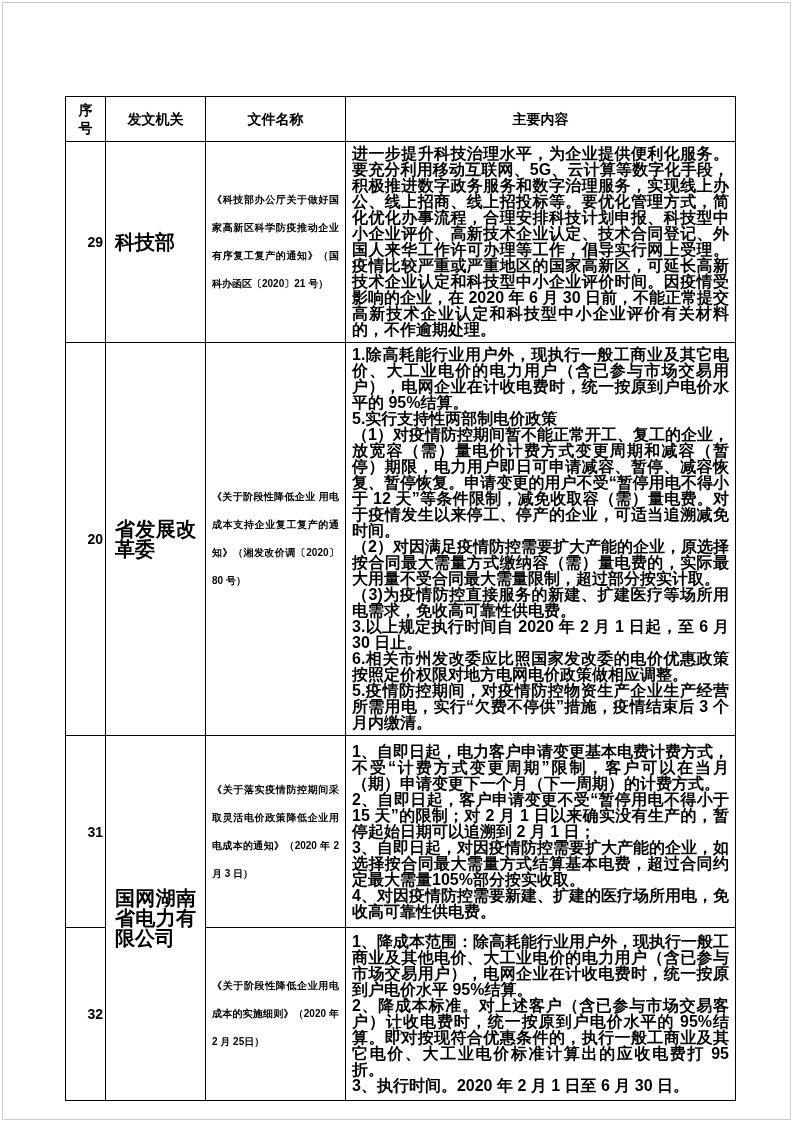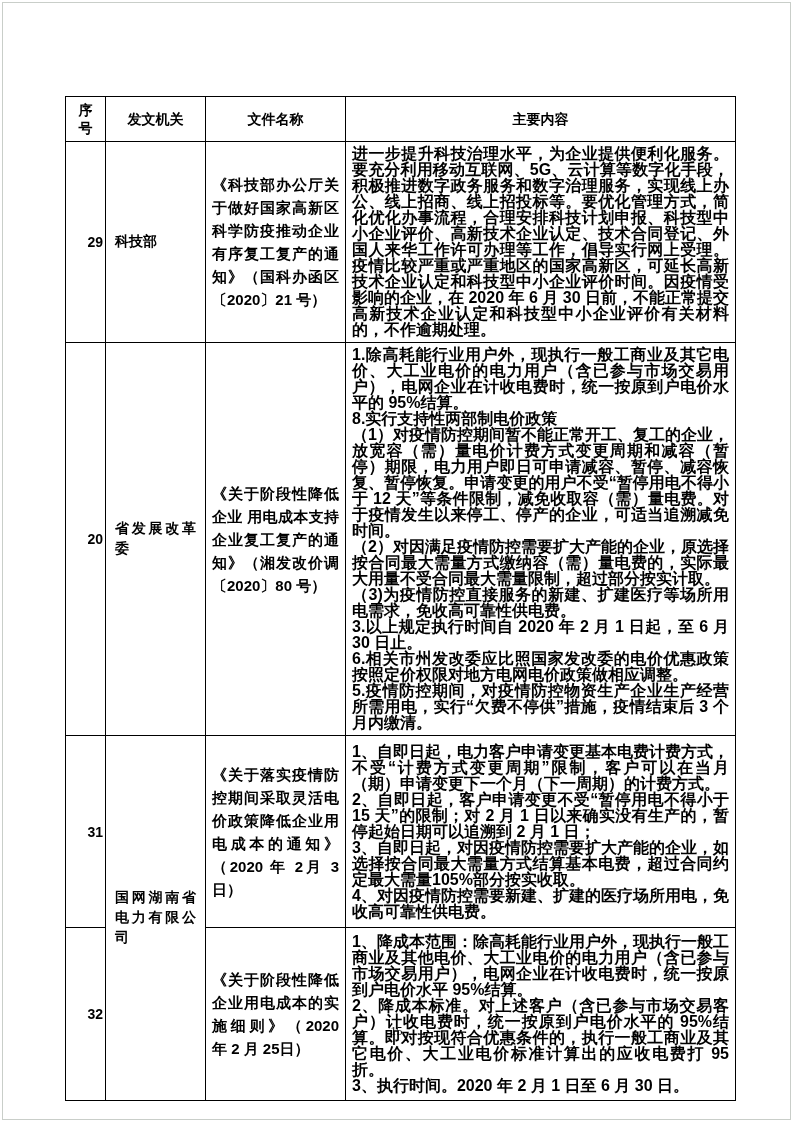--- a/index.html
+++ b/index.html
@@ -38,31 +38,30 @@
     height:45px;
     padding:2px;
   }
   thead th.h-num{padding:2px 11px;word-break:break-all;}
   td.c-num{
     font-size:14px;
     text-align:right;
     padding:2px;
   }
   td.c-agency{
-    font-size:14px;
+    font-size:20px;
     line-height:20px;
     text-align:justify;
     text-justify:inter-ideograph;
     padding:2px 9px;
     word-break:break-all;
-    font-family:Liberation Mono, monospace;
   }
   td.c-title{
-    font-size:15px;
-    line-height:23px;
+    font-size:10px;
+    line-height:28px;
     text-align:justify;
     text-justify:inter-ideograph;
     padding:4px 6px;
     word-break:break-all;
   }
   td.c-content{
     font-size:16px;
     line-height:16px;
     text-align:justify;
     text-justify:inter-ideograph;
@@ -111,21 +110,21 @@
           <td class="c-content">
             <div>进一步提升科技治理水平，为企业提供便利化服务。要充分利用移动互联网、5G、云计算等数字化手段，积极推进数字政务服务和数字治理服务，实现线上办公、线上招商、线上招投标等。要优化管理方式，简化优化办事流程，合理安排科技计划申报、科技型中小企业评价、高新技术企业认定、技术合同登记、外国人来华工作许可办理等工作，倡导实行网上受理。疫情比较严重或严重地区的国家高新区，可延长高新技术企业认定和科技型中小企业评价时间。因疫情受影响的企业，在 2020 年 6 月 30 日前，不能正常提交高新技术企业认定和科技型中小企业评价有关材料的，不作逾期处理。</div>
           </td>
         </tr>
         <tr style="height: 330px;">
           <td class="c-num">20</td>
           <td class="c-agency">省发展改革委</td>
           <td class="c-title">《关于阶段性降低企业 用电成本支持企业复工复产的通知》（湘发改价调〔2020〕80 号）</td>
           <td class="c-content">
             <div>1.除高耗能行业用户外，现执行一般工商业及其它电价、大工业电价的电力用户（含已参与市场交易用户），电网企业在计收电费时，统一按原到户电价水平的 95%结算。</div>
-            <div>8.实行支持性两部制电价政策</div>
+            <div>5.实行支持性两部制电价政策</div>
             <div>（1）对疫情防控期间暂不能正常开工、复工的企业，放宽容（需）量电价计费方式变更周期和减容（暂停）期限，电力用户即日可申请减容、暂停、减容恢复、暂停恢复。申请变更的用户不受“暂停用电不得小于 12 天”等条件限制，减免收取容（需）量电费。对于疫情发生以来停工、停产的企业，可适当追溯减免时间。</div>
             <div>（2）对因满足疫情防控需要扩大产能的企业，原选择按合同最大需量方式缴纳容（需）量电费的，实际最大用量不受合同最大需量限制，超过部分按实计取。</div>
             <div>（3)为疫情防控直接服务的新建、扩建医疗等场所用电需求，免收高可靠性供电费。</div>
             <div>3.以上规定执行时间自 2020 年 2 月 1 日起，至 6 月 30 日止。</div>
             <div>6.相关市州发改委应比照国家发改委的电价优惠政策按照定价权限对地方电网电价政策做相应调整。</div>
             <div>5.疫情防控期间，对疫情防控物资生产企业生产经营所需用电，实行“欠费不停供”措施，疫情结束后 3 个月内缴清。</div>
           </td>
         </tr>
         <tr style="height: 192px;">
           <td class="c-num">31</td>

